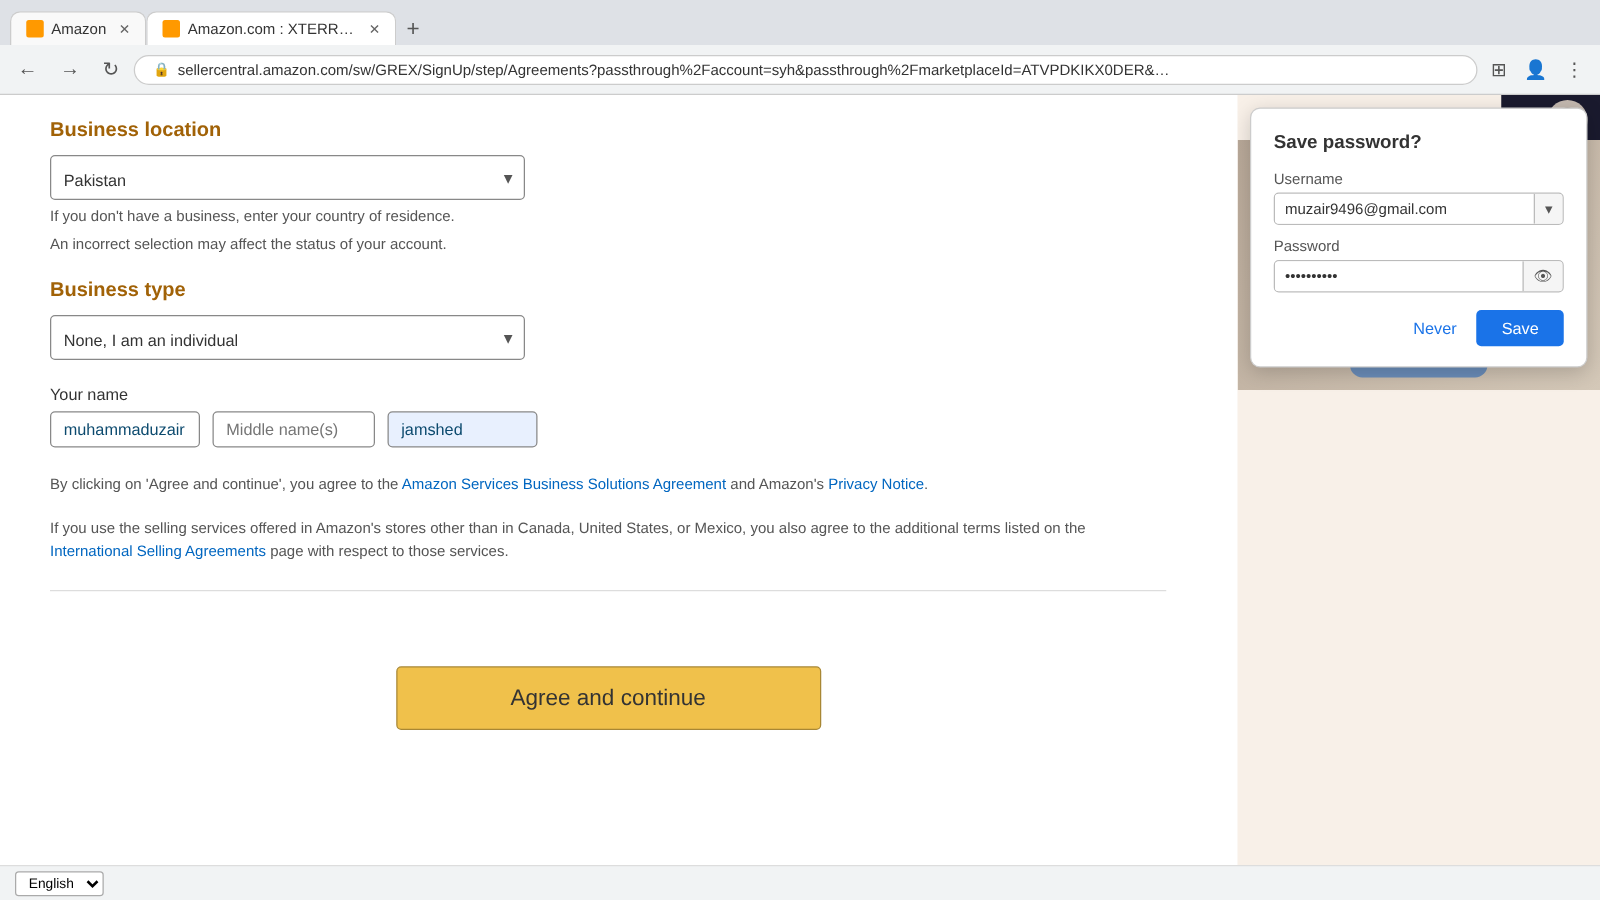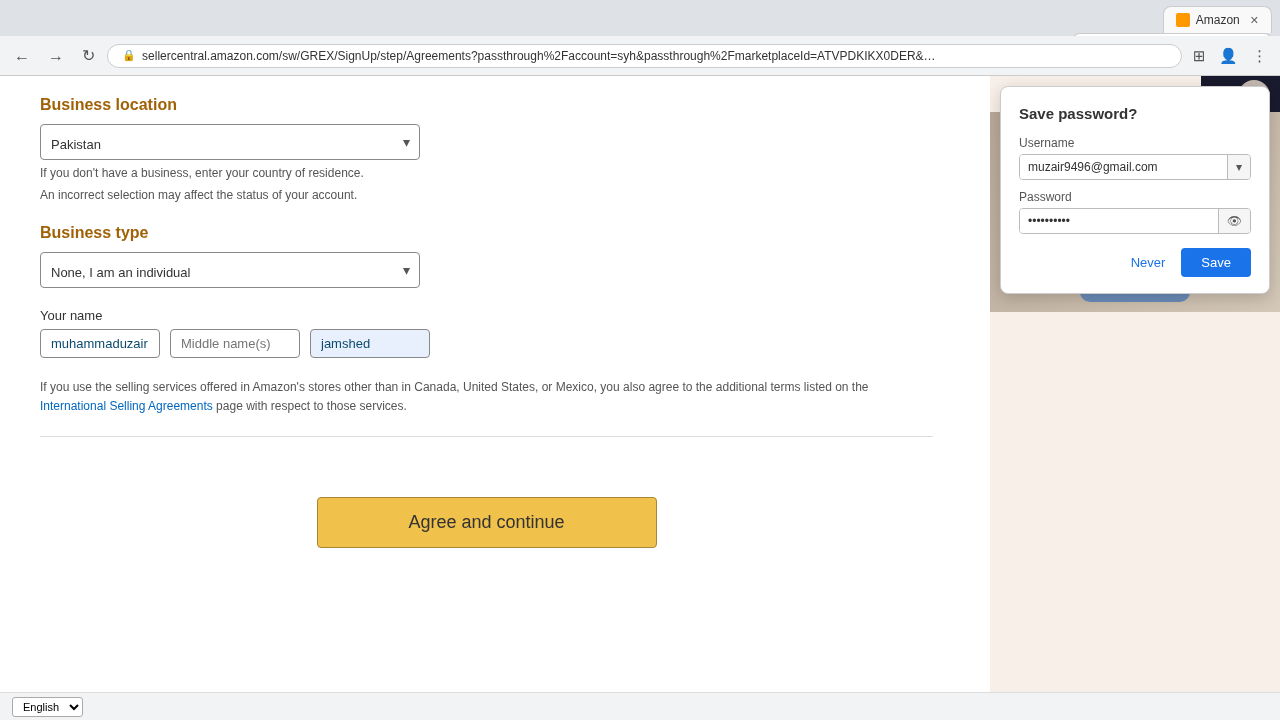--- a/index.html
+++ b/index.html
@@ -13,21 +13,20 @@
       display: flex;
       flex-direction: column;
       overflow: hidden;
     }
     .tab-bar {
       background: #dee1e6;
       display: flex;
       align-items: flex-end;
       padding: 6px 8px 0;
       height: 36px;
-      flex-direction: column;
     }
     .tab {
       display: flex;
       align-items: center;
       background: #f9f9f9;
       border-radius: 8px 8px 0 0;
       padding: 6px 12px;
       font-size: 12px;
       color: #333;
       max-width: 200px;
@@ -442,20 +441,23 @@
 
       <div class="form-group">
         <div class="field-label">Your name</div>
         <div class="name-fields">
           <input class="form-input input-first" type="text" value="muhammaduzair" style="">
           <input class="form-input input-middle" type="text" placeholder="Middle name(s)" style="">
           <input class="form-input input-last" type="text" value="jamshed" style="">
         </div>
       </div>
 
+      <div class="legal-text">
+        <span>By clicking on 'Agree and continue', you agree to the </span><a href="#">Amazon Services Business Solutions Agreement</a><span> and Amazon's </span><a href="#">Privacy Notice</a><span>.</span>
+      </div>
 
       <div class="legal-text">
         <span>If you use the selling services offered in Amazon's stores other than in Canada, United States, or Mexico, you also agree to the additional terms listed on the </span><a href="#">International Selling Agreements</a><span> page with respect to those services.</span>
       </div>
 
       <hr class="divider">
 
       <div style="height: 40px;"></div>
 
       <button class="agree-btn">Agree and continue</button>

